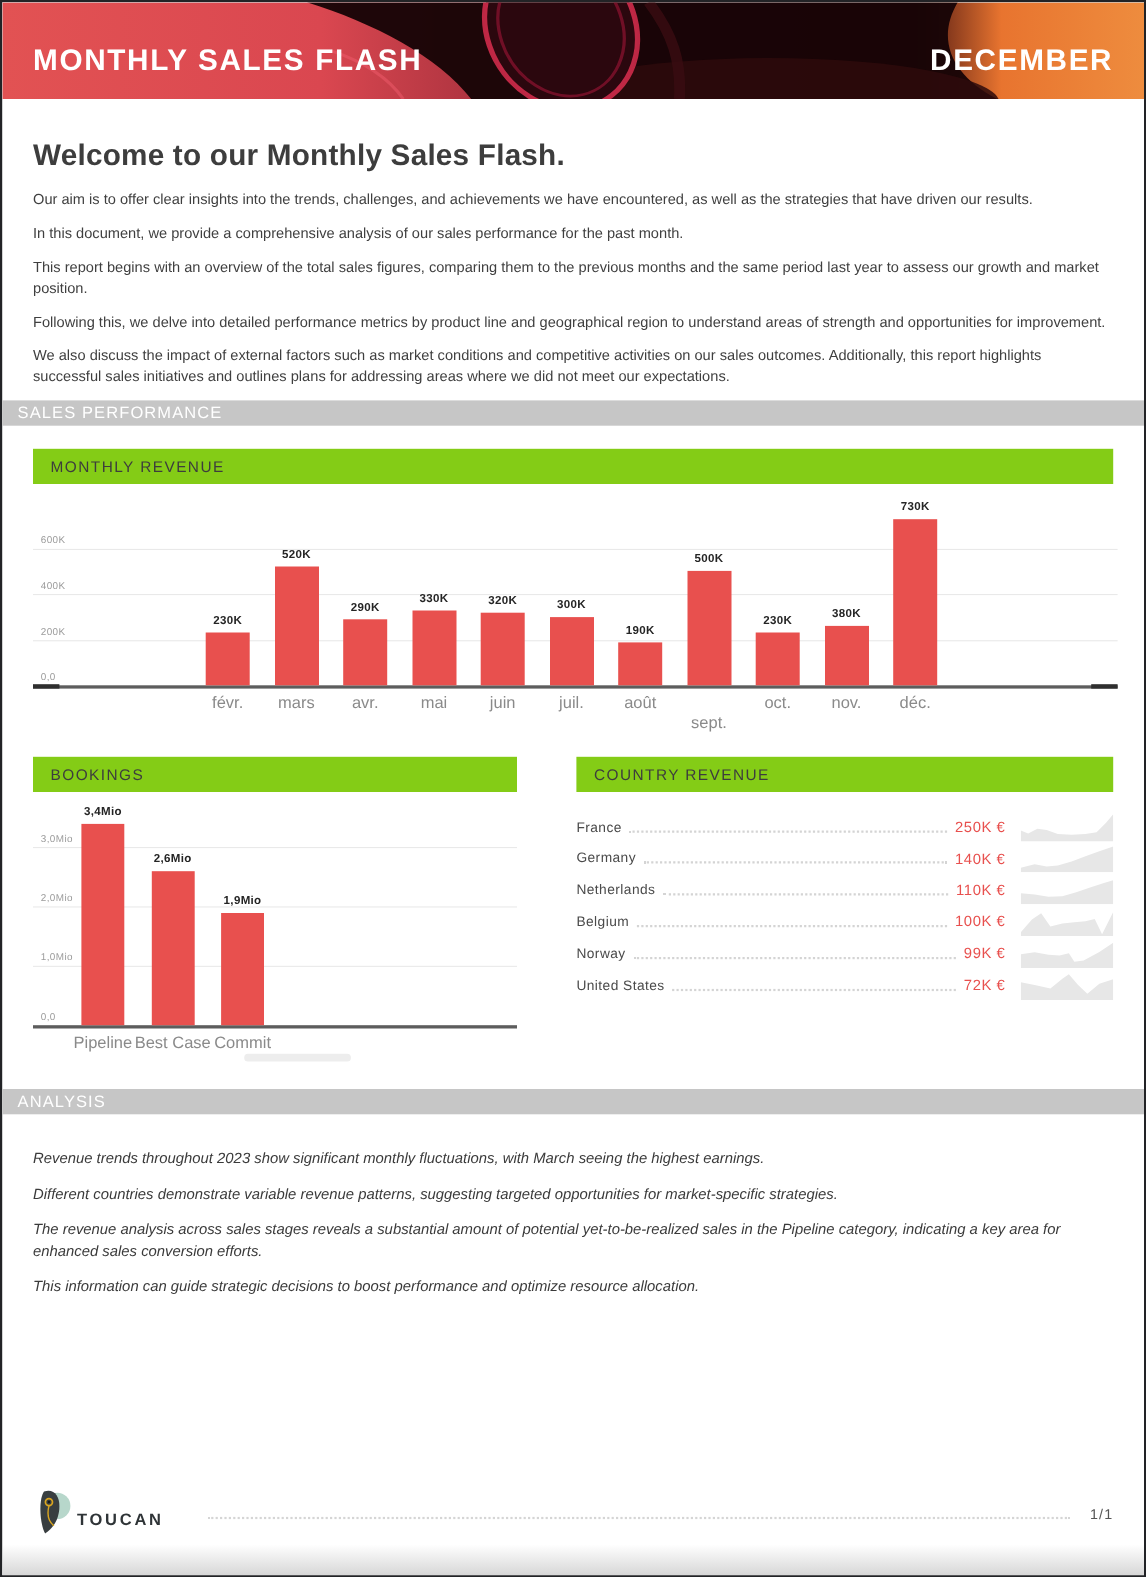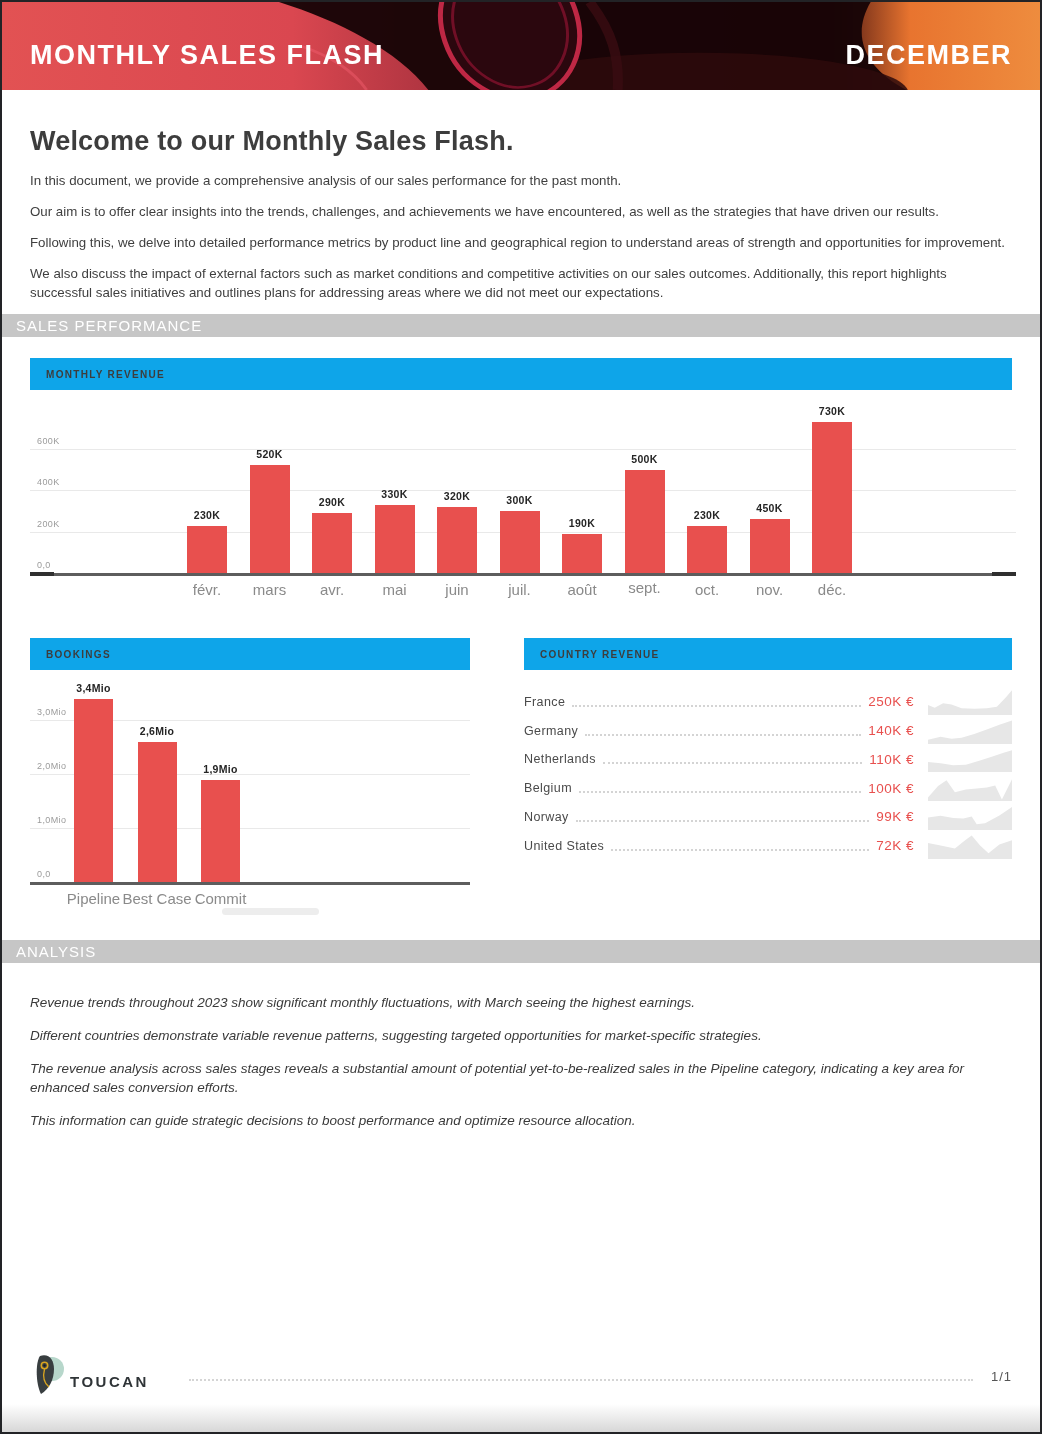--- a/index.html
+++ b/index.html
@@ -28,22 +28,22 @@
   
   .intro { padding:0 28px; }
   .intro h1 {
     margin-top:36px; margin-bottom:15px; font-size:27px; font-weight:800;
     color:#3d3d3d; letter-spacing:.2px;
   }
   .body-p { font-size:13.3px; line-height:1.42; color:#3f3f3f; margin-bottom:12px; }
   .sp-bar { margin-top:5px; }
   
   .card-title {
-    height:32px; background:#0ea5e9; display:flex; align-items:center;
-    padding:0 16px; font-size:10px; font-weight:700; letter-spacing:1.3px;
+    height:32px; background:#84cc16; display:flex; align-items:center;
+    padding:0 16px; font-size:14px; font-weight:400; letter-spacing:1.3px;
     color:#3d3d3d;
   }
   
   .mr-card { margin:21px 28px 0; }
   .mr-chart { position:relative; height:225px; width:986px; }
   .gridline { position:absolute; left:0; right:0; height:1px; background:#e9e9e9; }
   .ytick {
     position:absolute; left:7px; transform:translateY(-100%); padding-bottom:3px;
     font-size:9px; color:#9b9b9b; letter-spacing:.4px;
   }
@@ -130,22 +130,23 @@
     <div class="header-titles">
       <div class="header-title">MONTHLY SALES FLASH</div>
       <div class="header-period">DECEMBER</div>
     </div>
   </div>
 
 
   <div class="intro">
     <h1>Welcome to our Monthly Sales Flash.</h1>
     <div id="intro-paragraphs">
+        <p class="body-p">Our aim is to offer clear insights into the trends, challenges, and achievements we have encountered, as well as the strategies that have driven our results.</p>
         <p class="body-p">In this document, we provide a comprehensive analysis of our sales performance for the past month.</p>
-        <p class="body-p">Our aim is to offer clear insights into the trends, challenges, and achievements we have encountered, as well as the strategies that have driven our results.</p>
+        <p class="body-p">This report begins with an overview of the total sales figures, comparing them to the previous months and the same period last year to assess our growth and market position.</p>
         <p class="body-p">Following this, we delve into detailed performance metrics by product line and geographical region to understand areas of strength and opportunities for improvement.</p>
         <p class="body-p">We also discuss the impact of external factors such as market conditions and competitive activities on our sales outcomes. Additionally, this report highlights successful sales initiatives and outlines plans for addressing areas where we did not meet our expectations.</p>
       </div>
   </div>
 
   <div class="section-bar sp-bar">SALES PERFORMANCE</div>
 
   <div class="mr-card">
     <div class="card-title">MONTHLY REVENUE</div>
     <div class="mr-chart" id="monthly-chart">
@@ -175,26 +176,26 @@
         <div class="bar-val" style="left: 427px; top: 99.6px;">320K</div>
         <div class="xtick" style="left: 427px; top: 191px;">juin</div>
         <div class="bar" style="left: 469.5px; width: 40px; height: 62.25px; top: 120.75px; background: rgb(232, 80, 78);"></div>
         <div class="bar-val" style="left: 489.5px; top: 103.75px;">300K</div>
         <div class="xtick" style="left: 489.5px; top: 191px;">juil.</div>
         <div class="bar" style="left: 532px; width: 40px; height: 39.425px; top: 143.575px; background: rgb(232, 80, 78);"></div>
         <div class="bar-val" style="left: 552px; top: 126.575px;">190K</div>
         <div class="xtick" style="left: 552px; top: 191px;">août</div>
         <div class="bar" style="left: 594.5px; width: 40px; height: 103.75px; top: 79.25px; background: rgb(232, 80, 78);"></div>
         <div class="bar-val" style="left: 614.5px; top: 62.25px;">500K</div>
-        <div class="xtick" style="left: 614.5px; top: 189px; text-align: center;">sept.</div>
+        <div class="xtick" style="left: 614.5px; top: 209px; text-align: center;">sept.</div>
         <div class="bar" style="left: 657px; width: 40px; height: 47.725px; top: 135.275px; background: rgb(232, 80, 78);"></div>
         <div class="bar-val" style="left: 677px; top: 118.275px;">230K</div>
         <div class="xtick" style="left: 677px; top: 191px;">oct.</div>
         <div class="bar" style="left: 719.5px; width: 40px; height: 53.95px; top: 129.05px; background: rgb(232, 80, 78);"></div>
-        <div class="bar-val" style="left: 739.5px; top: 112.05px;">450K</div>
+        <div class="bar-val" style="left: 739.5px; top: 112.05px;">380K</div>
         <div class="xtick" style="left: 739.5px; top: 191px;">nov.</div>
         <div class="bar" style="left: 782px; width: 40px; height: 151.475px; top: 31.525px; background: rgb(232, 80, 78);"></div>
         <div class="bar-val" style="left: 802px; top: 14.525px;">730K</div>
         <div class="xtick" style="left: 802px; top: 191px;">déc.</div>
       </div>
   </div>
 
   <div class="two-col">
     <div class="bk-col">
       <div class="card-title">BOOKINGS</div>

